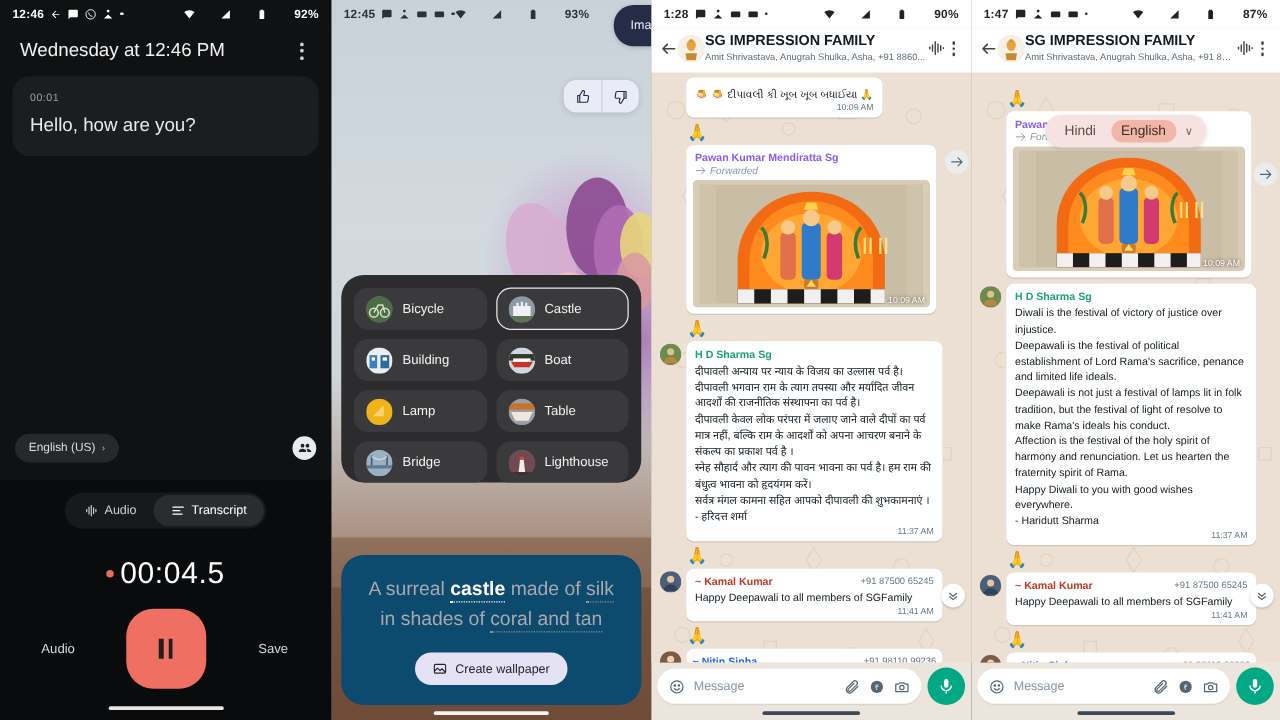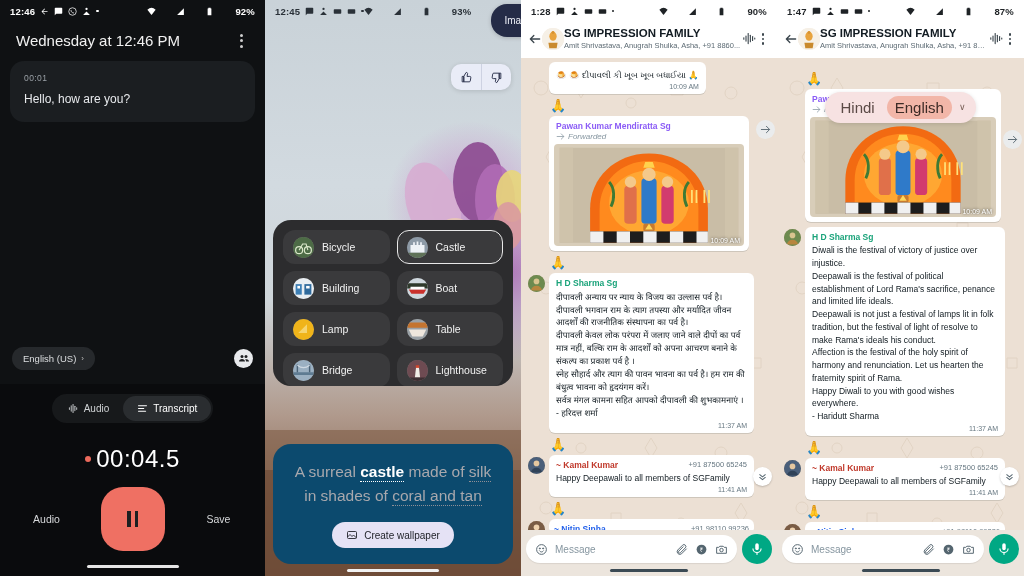--- a/index.html
+++ b/index.html
@@ -36,21 +36,21 @@
   }
   .p1-title .t { flex: 1; }
   .kebab { width: 16px; height: 16px; display: flex; flex-direction: column;
     align-items: center; justify-content: center; gap: 2.5px; }
   .kebab i { width: 3px; height: 3px; border-radius: 50%; background: #cfcfcf; display: block; }
   .p1-transcript {
     margin: 0 10px; background: #1b1e21; border-radius: 14px;
     padding: 12px 14px 16px 14px; flex: 0 0 auto;
   }
   .p1-ts { font-size: 8.5px; color: #9aa0a6; letter-spacing: .4px; }
-  .p1-line { font-size: 12px; color: #e8eaed; margin-top: 9px; }
+  .p1-line { font-size: 15px; color: #e8eaed; margin-top: 9px; }
   .p1-spacer { flex: 1; background: #0f1113; }
   .p1-langrow { padding: 0 12px 14px 12px; display: flex; align-items: center; }
   .p1-langchip {
     background: #26292c; color: #dcdee0; font-size: 9.5px;
     border-radius: 16px; padding: 6px 11px; display: flex; align-items: center; gap: 5px;
   }
   .p1-langchip .chev { font-size: 8px; color: #bdbdbd; }
   .p1-avatar {
     margin-left: auto; width: 19px; height: 19px; border-radius: 50%;
     background: #e8eaed; display: flex; align-items: center; justify-content: center;
@@ -223,21 +223,21 @@
     display: flex; align-items: center; justify-content: center; flex: 0 0 auto; }
   .wa-mic svg { width: 14px; height: 14px; }
   .wa .gesture { background: #3b4a54; width: 78px; height: 3px; margin: 3px auto 4px auto; }
 
   
   .wa-langpill {
     position: absolute; z-index: 8; top: 34px; left: 50%; transform: translateX(-50%);
     background: #f7e2e2; border-radius: 20px; padding: 4px 8px;
     display: flex; align-items: center; gap: 4px; box-shadow: 0 1px 4px rgba(0,0,0,.12);
   }
-  .wa-langpill .opt { font-size: 15px; color: #5b4a46; padding: 3px 8px; border-radius: 14px; }
+  .wa-langpill .opt { font-size: 11px; color: #5b4a46; padding: 3px 8px; border-radius: 14px; }
   .wa-langpill .opt.sel { background: #f2b6a8; color: #3d2b26; }
   .wa-langpill .chev { font-size: 9px; color: #7a6159; padding: 0 3px; }
 </style>
 </head>
 <body>
 
 <div class="stage">
 
   <div class="p1">
     <div class="statusbar">

